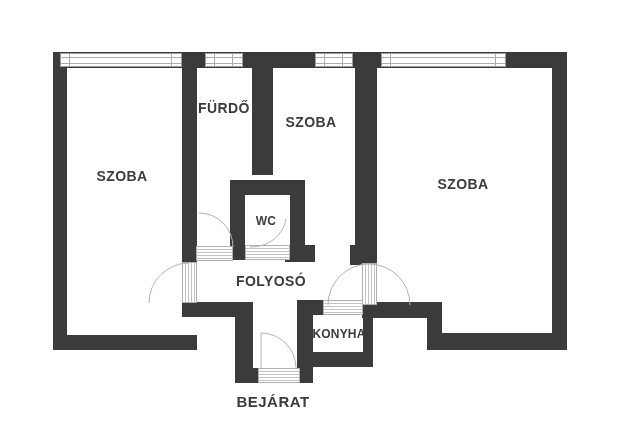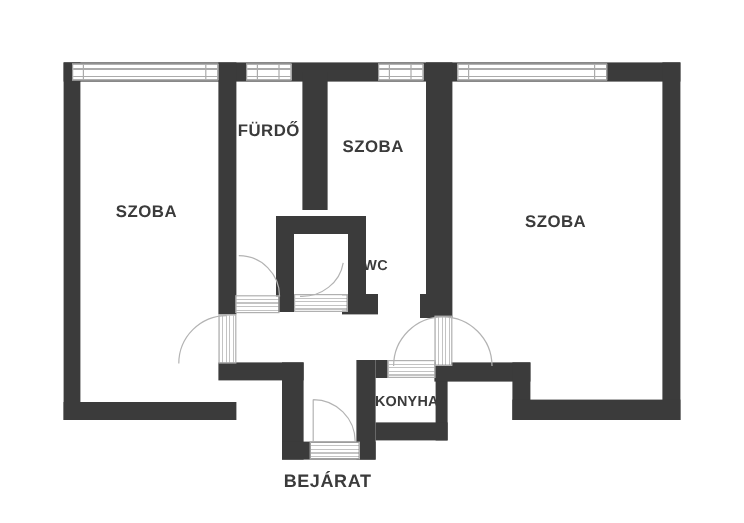--- a/index.html
+++ b/index.html
@@ -104,16 +104,17 @@
     <path d="M 233 247 A 34 34 0 0 0 199 213" fill="none" stroke="#b3b3b3" stroke-width="1"></path>
     <path d="M 250 247 A 35 33 0 0 0 286 219" fill="none" stroke="#b3b3b3" stroke-width="1"></path>
     <path d="M 328 305 A 41 41 0 0 1 410 305" fill="none" stroke="#b3b3b3" stroke-width="1"></path>
     <path d="M 261 333 L 261 368 M 261 333 A 35 35 0 0 1 296 368" fill="none" stroke="#b3b3b3" stroke-width="1"></path>
   </svg>
 
   <div class="room-label" style="left:122px;top:176px;">SZOBA</div>
   <div class="room-label" style="left:224px;top:108px;">FÜRDŐ</div>
   <div class="room-label" style="left:311px;top:122px;">SZOBA</div>
   <div class="room-label" style="left:463px;top:184px;">SZOBA</div>
-  <div class="room-label small" style="left:266px;top:221px;margin-left:47px;">WC</div>
+  <div class="room-label small" style="left:266px;top:221px;">WC</div>
+  <div class="room-label" style="left:271px;top:281px;">FOLYOSÓ</div>
   <div class="room-label small" style="left:339px;top:334px;">KONYHA</div>
   <div class="room-label big" style="left:273px;top:401px;">BEJÁRAT</div>
 </div>
 
 </body></html>

